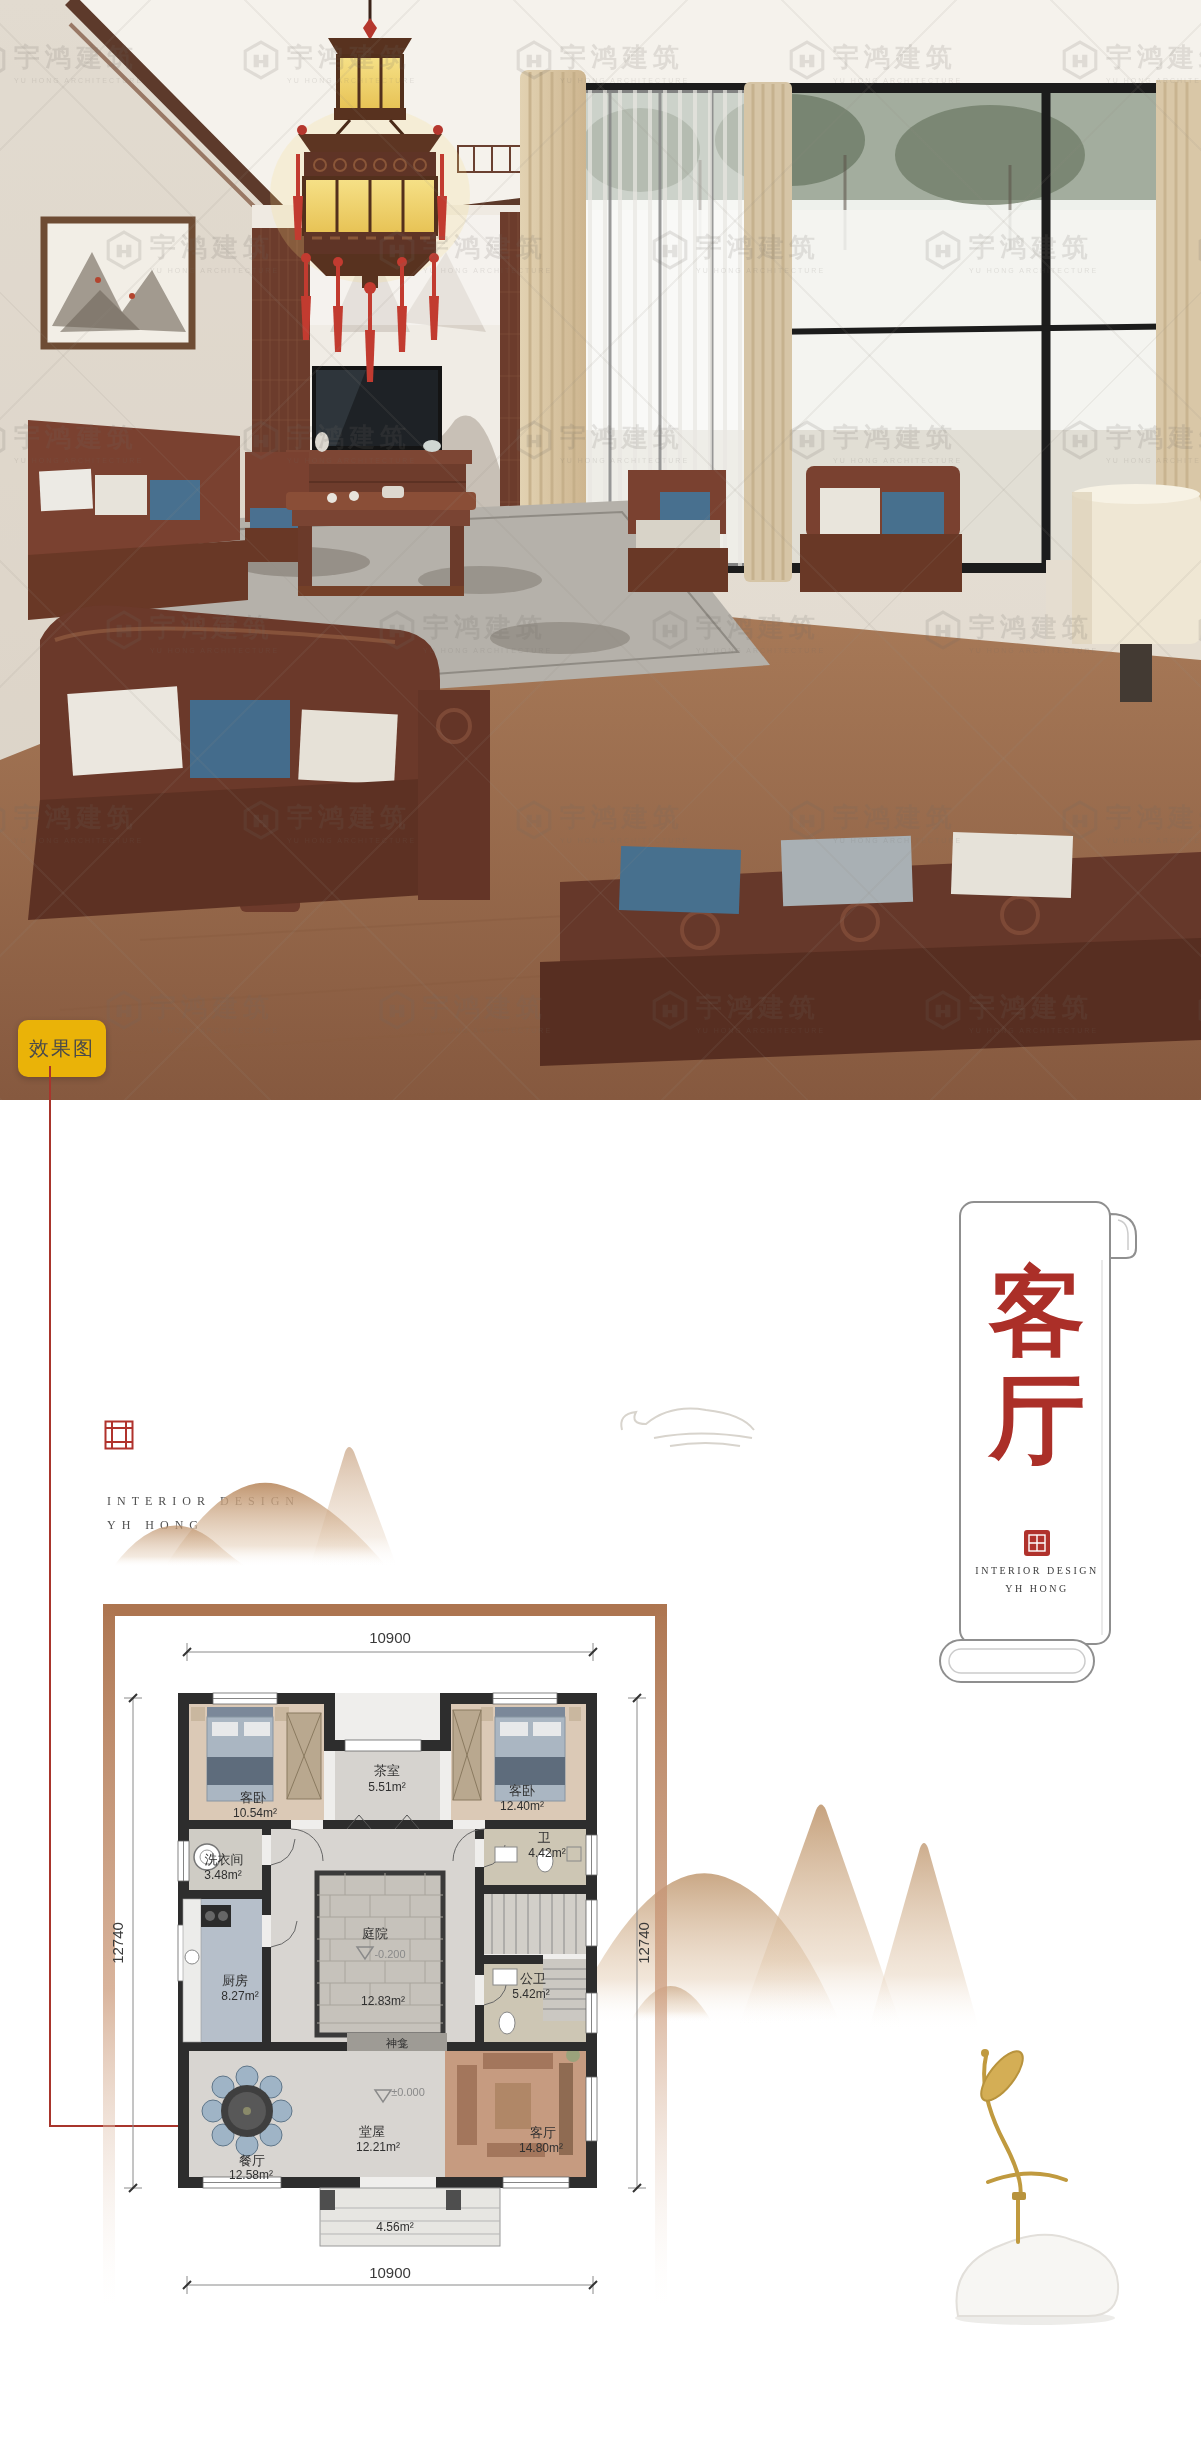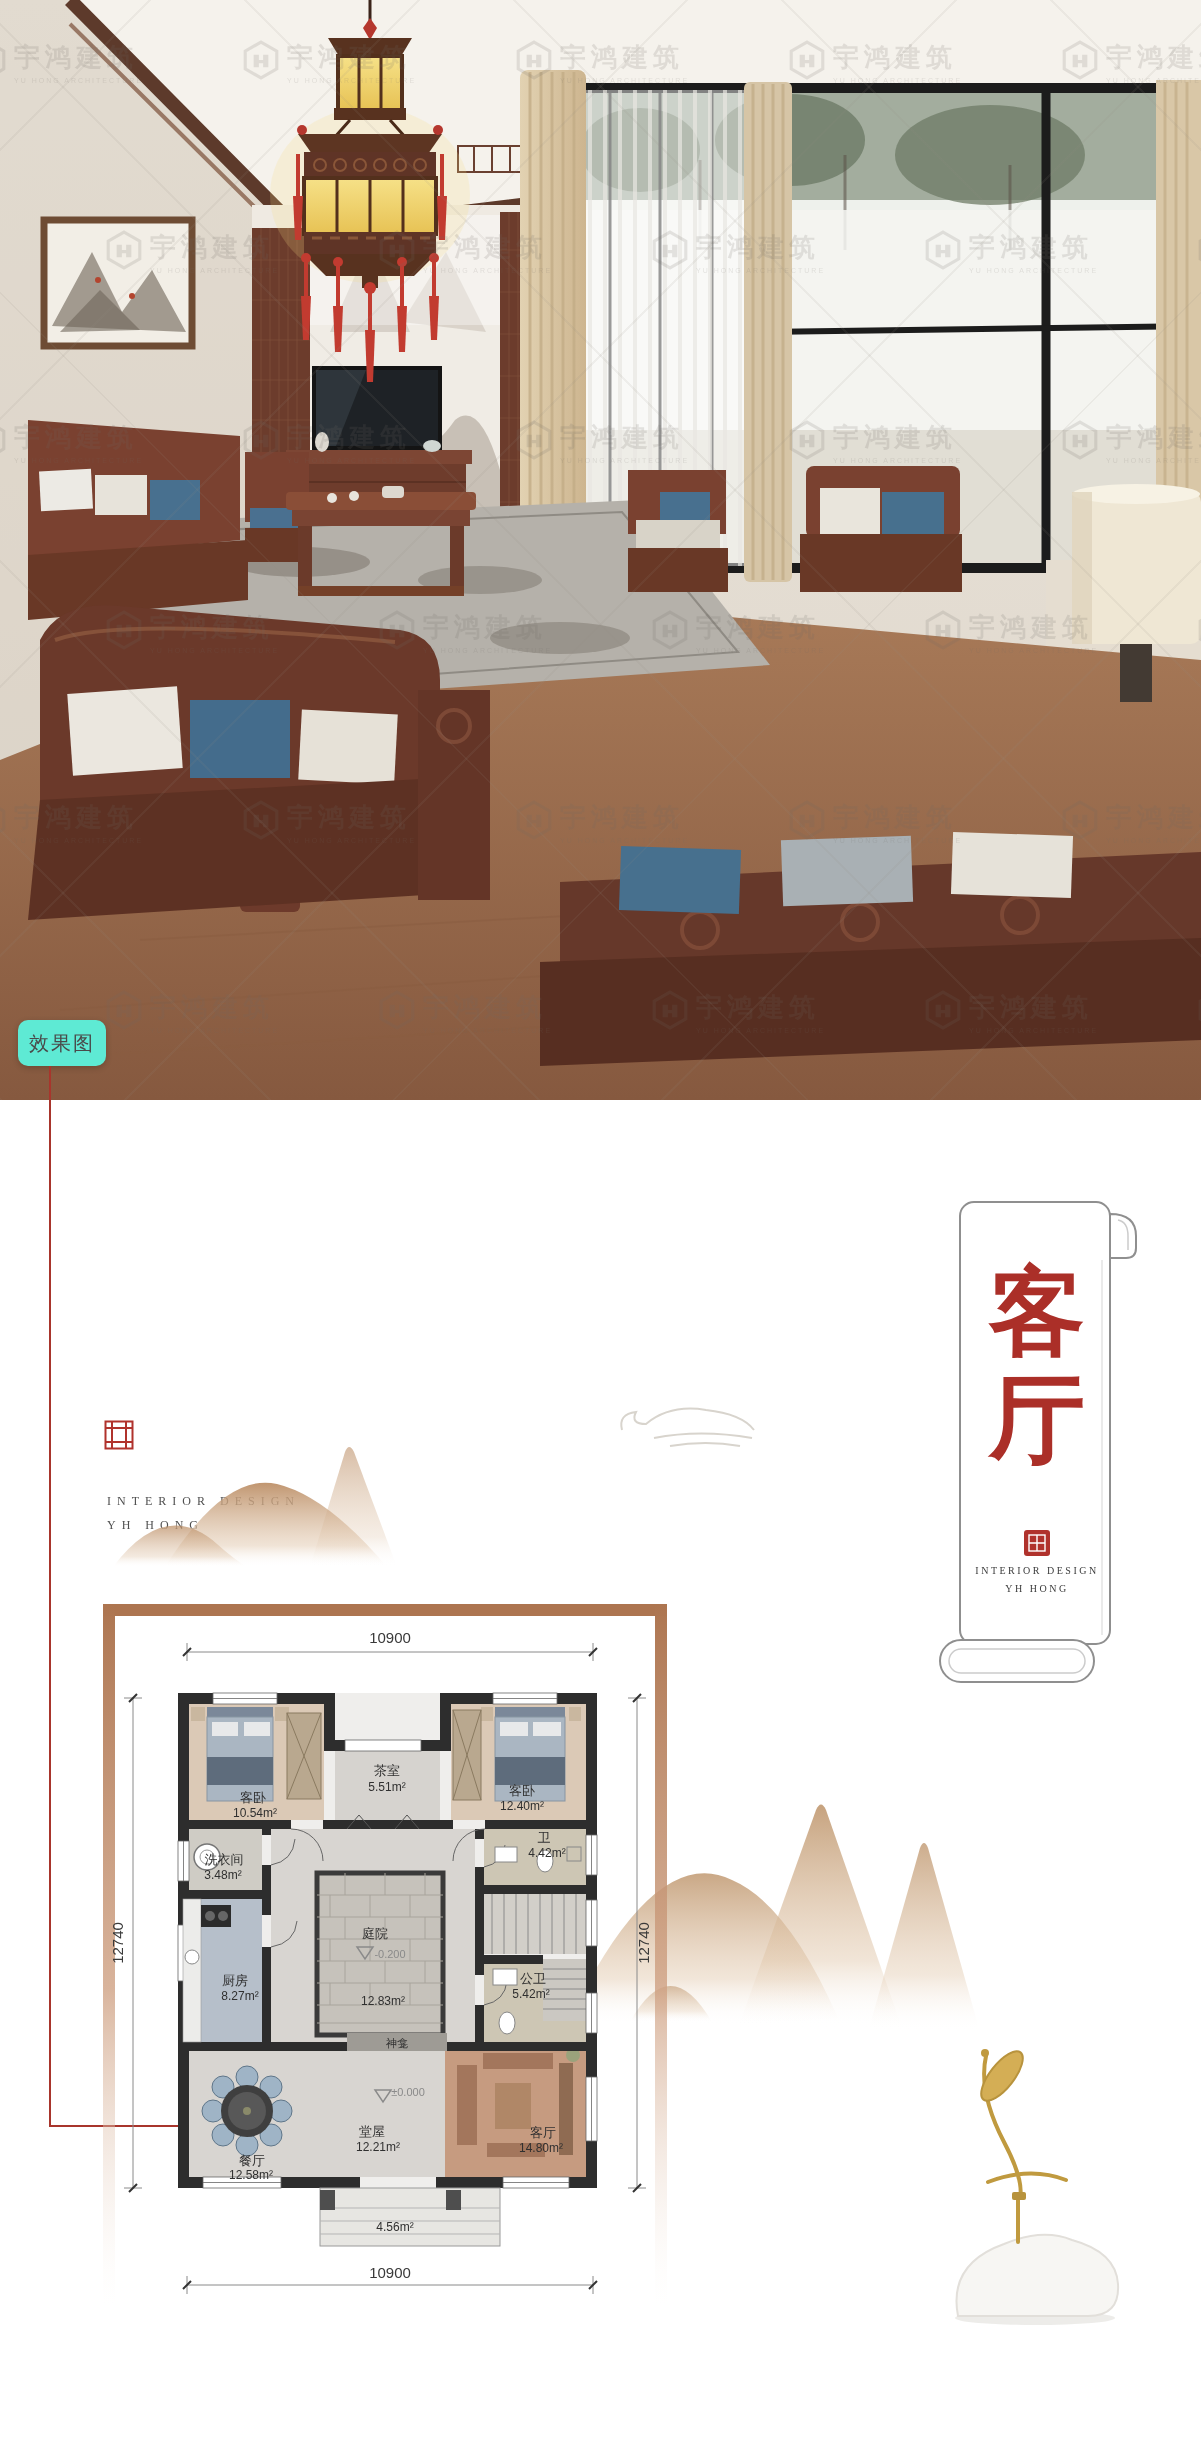--- a/index.html
+++ b/index.html
@@ -9,21 +9,21 @@
   
   #photo{left:0;top:0;width:1201px;height:1100px;overflow:hidden;}
   #hatch{left:0;top:0;width:1201px;height:1100px;pointer-events:none;
     background:
       repeating-linear-gradient(45deg, rgba(145,138,128,0.10) 0 2px, transparent 2px 190px),
       repeating-linear-gradient(-45deg, rgba(145,138,128,0.10) 0 2px, transparent 2px 190px);}
   .wm{position:absolute;display:flex;align-items:center;gap:8px;color:#6f6a64;opacity:0.16;}
   .wm .wm-name{font-size:26px;font-weight:bold;letter-spacing:5px;white-space:nowrap;}
   .wm .wm-sub{font-size:7px;letter-spacing:2px;white-space:nowrap;margin-top:2px;}
   
-  #tag{left:18px;top:1020px;width:88px;height:46px;background:#5eead4;border-radius:10px;
+  #tag{left:18px;top:1020px;width:88px;height:57px;background:#eab308;border-radius:10px;
        display:flex;align-items:center;justify-content:center;font-size:20px;color:#4a4a4a;
        letter-spacing:2px;box-shadow:0 2px 6px rgba(0,0,0,0.20);}
   
   .redline{background:#a8352c;}
   #dot{left:484px;top:2113px;width:20px;height:20px;border-radius:50%;background:#b5372e;
        border:3px solid #ffffff;box-shadow:0 1px 4px rgba(0,0,0,0.35);}
   
   #intro{left:88px;top:1136px;width:600px;font-size:33px;line-height:57px;color:#6a6a6a;
          text-align:justify;letter-spacing:0.5px;}
   

